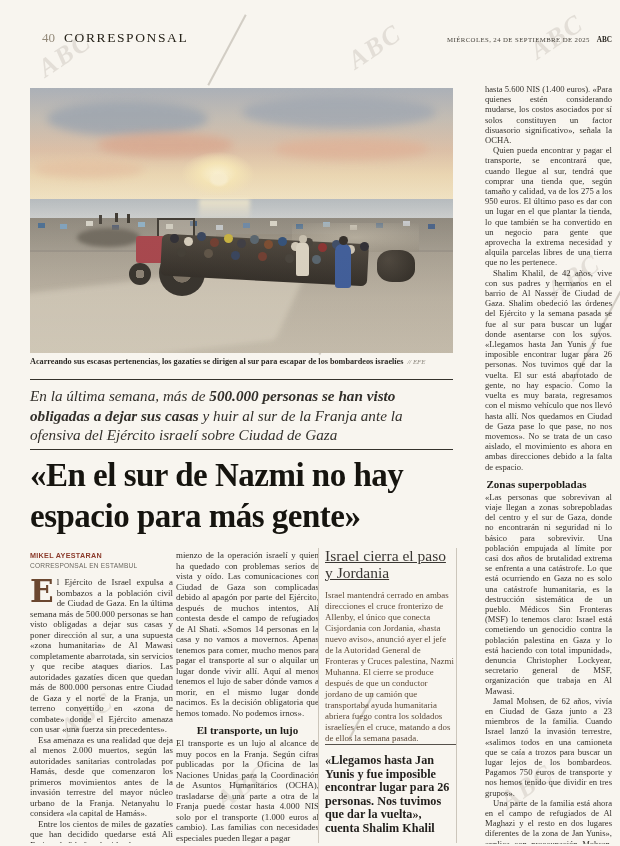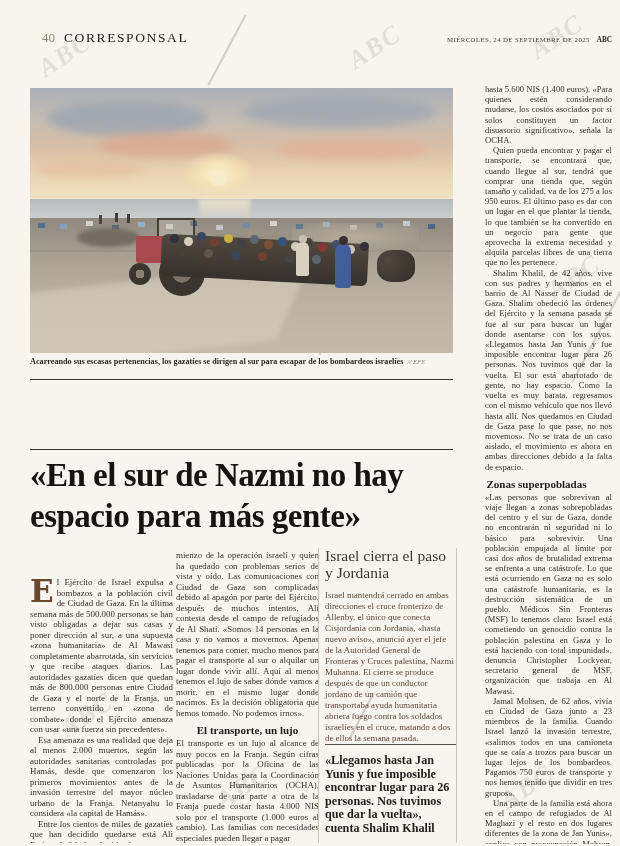--- a/index.html
+++ b/index.html
@@ -97,21 +97,21 @@
   .col4{left:461px;top:84px;width:151px;height:760px;}
   .col4 p{font-size:8.6px;line-height:10.2px;margin-left:24px;}
   .dropcap{float:left;font-family:"DejaVu Serif",serif;font-weight:bold;font-size:31px;line-height:27px;
     color:#6b4730;margin:1px 3px 0 0;}
   .vrule{position:absolute;width:1px;background:#ccc6bb;top:548px;height:295px;}
   .vr1{left:318px}.vr2{left:456px}
 
   
   .subarticle{position:absolute;left:325px;top:548px;width:129px;}
   .subarticle h2{margin:0;font-weight:normal;font-size:15.5px;line-height:16.5px;color:#3a3733;}
-  .subarticle h2 span{display:block;}
+  .subarticle h2 span{display:block;text-decoration:underline;}
   .subarticle p{margin:9px 0 0;font-size:8.9px;line-height:11px;text-align:left;color:#5d4a38;}
 
   
   .pullquote{position:absolute;left:325px;top:744px;width:131px;}
   .qrule{height:1px;background:#55504a;margin-bottom:9px;}
   .pullquote p{margin:0;font-weight:bold;font-size:12.2px;line-height:13.6px;color:#201e1b;}
 </style>
 </head>
 <body>
 
@@ -169,28 +169,33 @@
     <div class="figr"></div>
     <div class="ph-tone"></div>
   </div>
 
   <div class="caption">
     <span>Acarreando sus escasas pertenencias, los gazatíes se dirigen al sur para escapar de los bombardeos israelíes</span><span class="credit">// EFE</span>
   </div>
 
   <div class="hrule r1"></div>
 
+  <div class="standfirst"><span>En la última semana, más de </span><b>500.000 personas se han visto obligadas a dejar sus casas</b><span> y huir al sur de la Franja ante la ofensiva del Ejército israelí sobre Ciudad de Gaza</span></div>
 
   <div class="hrule r2"></div>
 
   <h1 class="headline">
     <span>«En el sur de Nazmi no hay</span>
     <span>espacio para más gente»</span>
   </h1>
 
+  <div class="byline">
+    <span class="author">MIKEL AYESTARAN</span>
+    <span class="role">CORRESPONSAL EN ESTAMBUL</span>
+  </div>
 
   <div class="col col1">
     <p><span class="dropcap">E</span><span>l Ejército de Israel expulsa a bombazos a la población civil de Ciudad de Gaza. En la última semana más de 500.000 personas se han visto obligadas a dejar sus casas y poner dirección al sur, a una supuesta «zona humanitaria» de Al Mawasi completamente abarrotada, sin servicios y que recibe ataques diarios. Las autoridades gazatíes dicen que quedan más de 800.000 personas entre Ciudad de Gaza y el norte de la Franja, un terreno convertido en «zona de combate» donde el Ejército amenaza con usar «una fuerza sin precedentes».</span></p>
     <p class="ind">Esa amenaza es una realidad que deja al menos 2.000 muertos, según las autoridades sanitarias controladas por Hamás, desde que comenzaron los primeros movimientos antes de la invasión terrestre del mayor núcleo urbano de la Franja. Netanyahu lo considera «la capital de Hamás».</p>
     <p class="ind">Entre los cientos de miles de gazatíes que han decidido quedarse está Ali Forine, de 34 años, herido al co-</p>
   </div>
 
   <div class="col col2">
     <p>mienzo de la operación israelí y quien ha quedado con problemas serios de vista y oído. Las comunicaciones con Ciudad de Gaza son complicadas debido al apagón por parte del Ejército, después de muchos intentos, Alí contesta desde el campo de refugiados de Al Shati. «Somos 14 personas en la casa y no vamos a movernos. Apenas tenemos para comer, mucho menos para pagar el transporte al sur o alquilar un lugar donde vivir allí. Aquí al menos tenemos el lujo de saber dónde vamos a morir, en el mismo lugar donde nacimos. Es la decisión obligatoria que hemos tomado. No podemos irnos».</p>
     <h3>El transporte, un lujo</h3>

